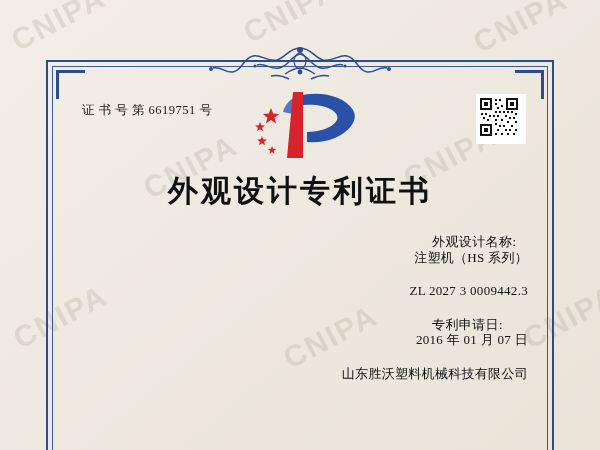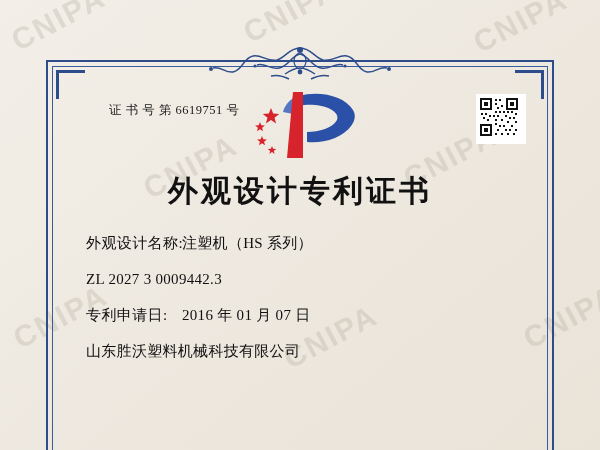--- a/index.html
+++ b/index.html
@@ -94,21 +94,20 @@
   }
 
   .cert-no {
     position: absolute;
     left: 30px;
     top: 36px;
     font-size: 12.5px;
     color: #1a1a1a;
     letter-spacing: 0.5px;
     white-space: nowrap;
-    margin-left: 27px;
   }
 
   .qr {
     position: absolute;
     right: 22px;
     top: 28px;
     width: 46px;
     height: 46px;
     background: #fff;
     padding: 2px;
@@ -139,23 +138,24 @@
   .fields {
     position: absolute;
     left: 34px;
     right: 20px;
     top: 168px;
   }
   .field-row {
     display: flex;
     align-items: flex-end;
     margin-bottom: 18px;
-    font-size: 15px;
+    font-size: 13px;
     color: #101010;
     line-height: 1.2;
+    flex-direction: column;
   }
   .field-label {
     width: 96px;
     flex: none;
     white-space: nowrap;
     letter-spacing: 0.4px;
   }
   .field-value {
     white-space: nowrap;
     letter-spacing: 0.3px;

